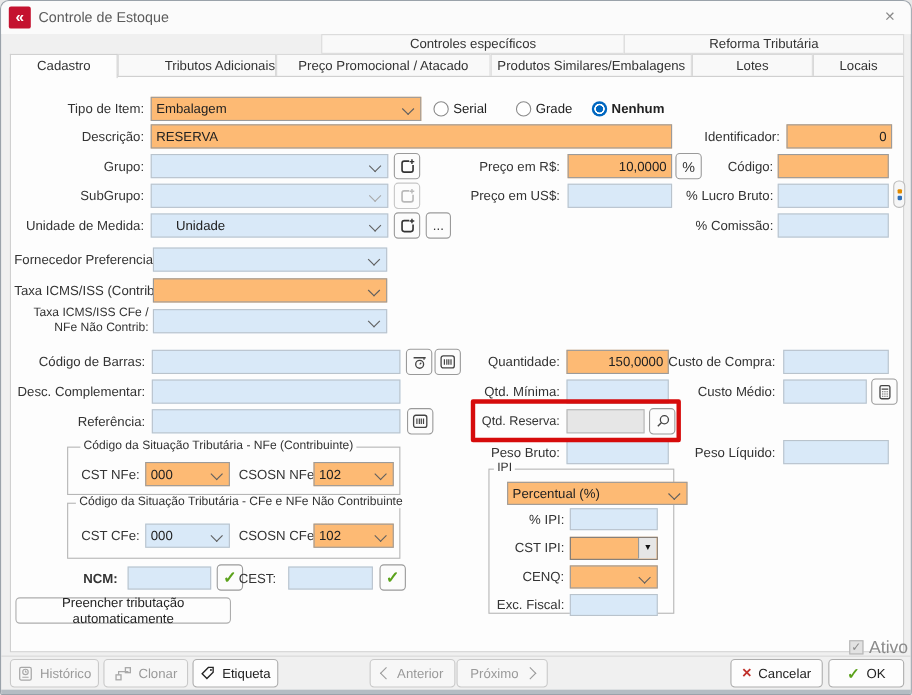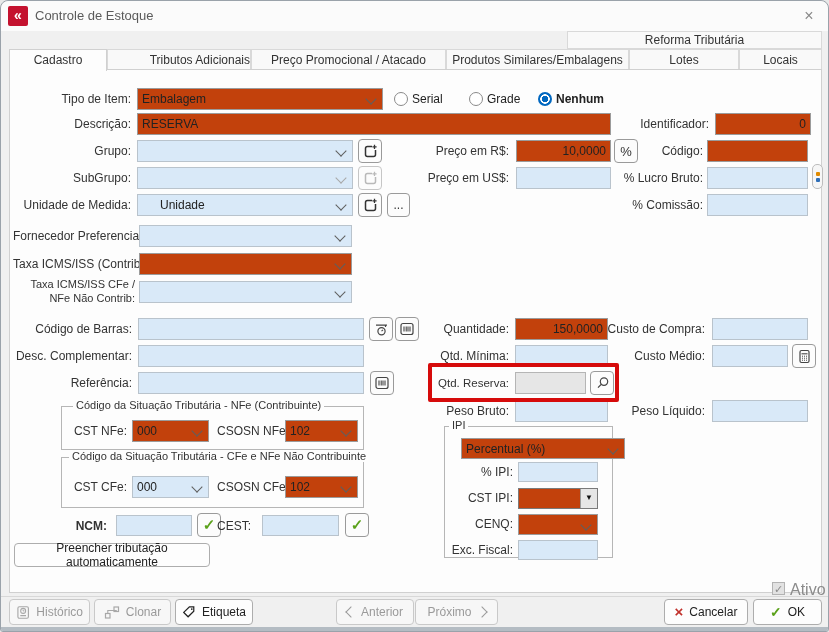--- a/index.html
+++ b/index.html
@@ -10,21 +10,21 @@
   .appicon{left:7px;top:5px;width:20px;height:20px;background:#c4122f;border-radius:2px;color:#fff;
            font-size:14px;font-weight:bold;text-align:center;line-height:19px;}
   .wtitle{left:34px;top:7px;font-size:13px;color:#5b5b5b;}
   .closebtn{left:795px;top:4px;width:26px;height:22px;color:#8a8a8a;font-size:16px;text-align:center;line-height:22px;cursor:pointer;}
   .tab{border:1px solid #d9d9d9;background:#f9f9f9;color:#333;font-size:12px;text-align:center;}
   .tabr1{top:30px;height:18px;line-height:17px;}
   .tabr2{top:48px;height:21px;line-height:20px;}
   .tab.active{background:#fdfdfd;border:1px solid #d0d0d0;border-bottom:none;height:22px;z-index:5;}
   .panel{left:8px;top:68px;width:813px;height:524px;background:#fdfdfd;border:1px solid #d0d0d0;}
   .lbl{font-size:12px;color:#333;text-align:right;height:22px;line-height:22px;white-space:nowrap;}
-  .fld{height:22px;border:1px solid #9b9b9b;background:#c2410c;font-size:12px;line-height:20px;
+  .fld{height:22px;border:1px solid #9b9b9b;background:#fdba74;font-size:12px;line-height:20px;
        padding:0 4px;color:#222;overflow:hidden;white-space:nowrap;}
   .fld.blue{background:#d9e9f8;border-color:#b9c3cc;}
   .fld.dis{background:#e6e6e6;border-color:#b5b5b5;}
   .fld.num{text-align:right;}
   .chev{position:absolute;right:7px;top:6px;width:7px;height:7px;border-right:1.6px solid #5f5f5f;
         border-bottom:1.6px solid #5f5f5f;transform:rotate(45deg);}
   .chev.lt{border-color:#a8a8a8;}
   .sqbtn{width:24px;height:24px;border:1px solid #9a9a9a;border-radius:4px;background:#fcfcfc;
          display:flex;align-items:center;justify-content:center;font-size:12px;color:#333;cursor:pointer;}
   .sqbtn.dis{border-color:#c6c6c6;color:#b0b0b0;}
@@ -52,20 +52,21 @@
 <body>
 
 <div class="win">
 
   <div class="abs titlebar"></div>
   <div class="abs appicon">«</div>
   <div class="abs wtitle">Controle de Estoque</div>
   <div class="abs closebtn">×</div>
 
   <div class="abs tab tabr1" style="left:8px;width:284px;margin-top:30px;"><span>Fotos e dados adicionais</span></div>
+  <div class="abs tab tabr1" style="left:291px;width:276px;"><span>Controles específicos</span></div>
   <div class="abs tab tabr1" style="left:566px;width:255px;"><span>Reforma Tributária</span></div>
 
   <div class="abs tab tabr2 active" style="left:8px;width:98px;"><span>Cadastro</span></div>
   <div class="abs tab tabr2" style="left:106px;width:144px;text-align:right;"><span>Tributos Adicionais</span></div>
   <div class="abs tab tabr2" style="left:250px;width:195px;"><span>Preço Promocional / Atacado</span></div>
   <div class="abs tab tabr2" style="left:445px;width:183px;"><span>Produtos Similares/Embalagens</span></div>
   <div class="abs tab tabr2" style="left:628px;width:110px;"><span>Lotes</span></div>
   <div class="abs tab tabr2" style="left:738px;width:83px;"><span>Locais</span></div>
 
   <div class="abs panel"></div>

